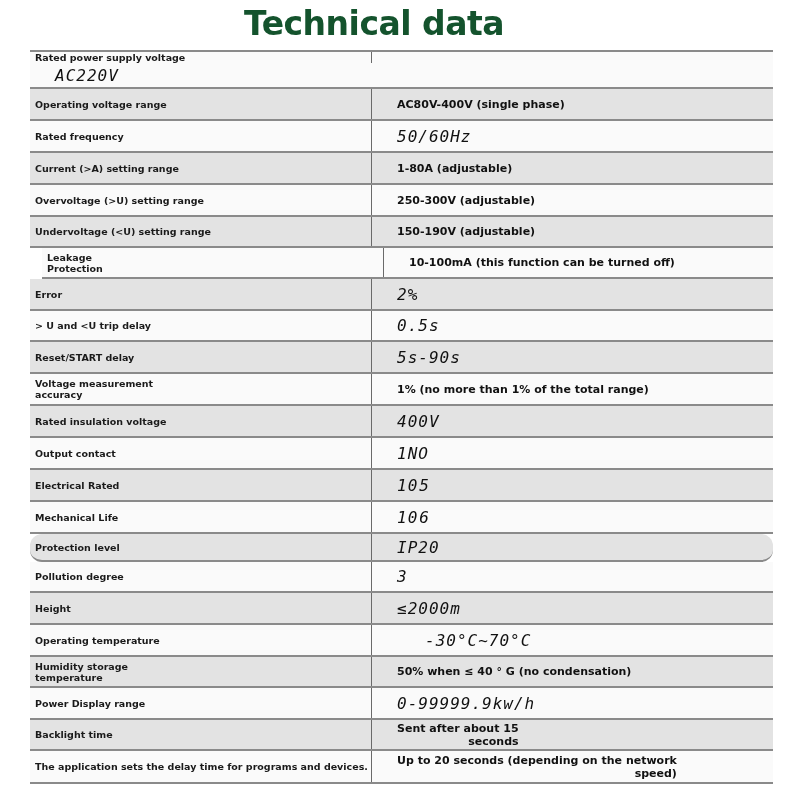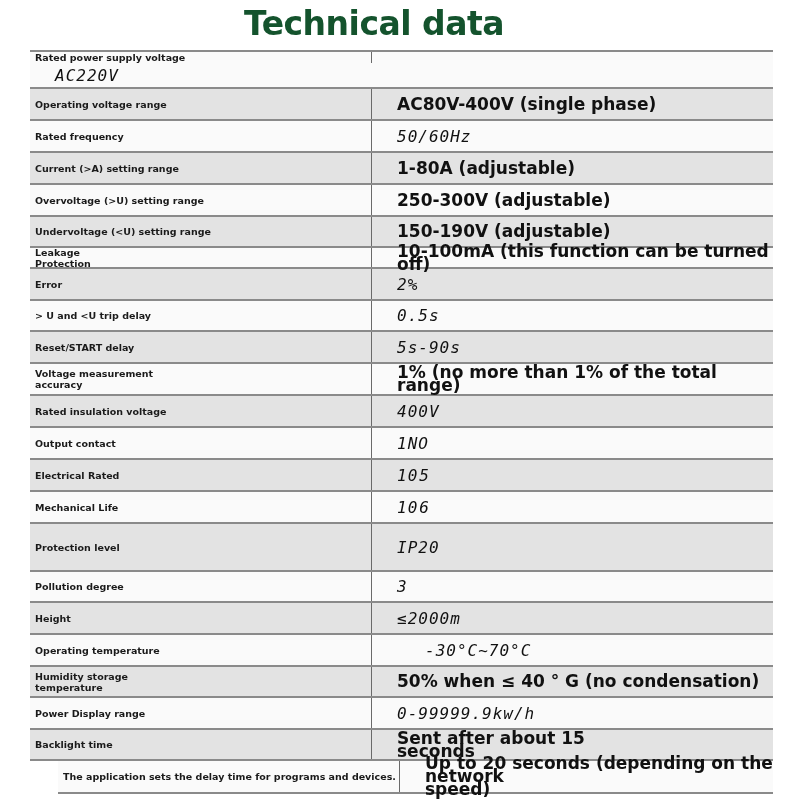--- a/index.html
+++ b/index.html
@@ -29,21 +29,21 @@
     white-space: pre-line;
   }
   .cell-value {
     flex: 1; box-sizing: border-box; padding-left: 25px;
     display: flex; align-items: center; color: #111;
   }
   .v-mono {
     font-family: "DejaVu Sans Mono", monospace; font-size: 16px; letter-spacing: 1px; font-style: italic;
   }
   .v-bold {
-    font-family: "DejaVu Sans", sans-serif; font-weight: bold; font-size: 17px; line-height: 13px;
+    font-family: "DejaVu Sans", sans-serif; font-weight: bold; font-size: 11px; line-height: 13px; text-align: right;
   }
   .v-bold.wrap { white-space: pre-line; }
   sup { font-size: 11px; vertical-align: 7px; margin-left: 1px; }
 </style>
 </head>
 <body>
 
 <div class="title">Technical data</div>
 
 <div class="table" id="spec-table">
@@ -76,21 +76,21 @@
       <div class="cell-value">
         <span class="v-bold">250-300V (adjustable)</span>
       </div>
     </div>
     <div class="row even" style="height: 31px;">
       <div class="cell-label">Undervoltage (&lt;U) setting range</div>
       <div class="cell-value">
         <span class="v-bold">150-190V (adjustable)</span>
       </div>
     </div>
-    <div class="row odd" style="height: 21px;">
+    <div class="row odd" style="height: 31px; margin-left: 12px;">
       <div class="cell-label">Leakage
 Protection</div>
       <div class="cell-value">
         <span class="v-bold">10-100mA (this function can be turned off)</span>
       </div>
     </div>
     <div class="row even" style="height: 32px;">
       <div class="cell-label">Error</div>
       <div class="cell-value">
         <span class="v-mono">2%</span>
@@ -134,21 +134,21 @@
         <sup class="v-mono">5</sup>
       </div>
     </div>
     <div class="row odd" style="height: 32px;">
       <div class="cell-label">Mechanical Life</div>
       <div class="cell-value">
         <span class="v-mono">10</span>
         <sup class="v-mono">6</sup>
       </div>
     </div>
-    <div class="row even" style="height: 48px;">
+    <div class="row even" style="height: 28px; border-radius: 12px;">
       <div class="cell-label">Protection level</div>
       <div class="cell-value">
         <span class="v-mono">IP20</span>
       </div>
     </div>
     <div class="row odd" style="height: 31px;">
       <div class="cell-label">Pollution degree</div>
       <div class="cell-value">
         <span class="v-mono">3</span>
       </div>
@@ -178,20 +178,20 @@
         <span class="v-mono">0-99999.9kw/h</span>
       </div>
     </div>
     <div class="row even" style="height: 31px;">
       <div class="cell-label">Backlight time</div>
       <div class="cell-value">
         <span class="v-bold wrap">Sent after about 15
 seconds</span>
       </div>
     </div>
-    <div class="row odd" style="height: 33px; margin-left: 28px;">
+    <div class="row odd" style="height: 33px;">
       <div class="cell-label">The application sets the delay time for programs and devices.</div>
       <div class="cell-value">
         <span class="v-bold wrap">Up to 20 seconds (depending on the network
 speed)</span>
       </div>
     </div>
   </div>
 
 </body></html>

